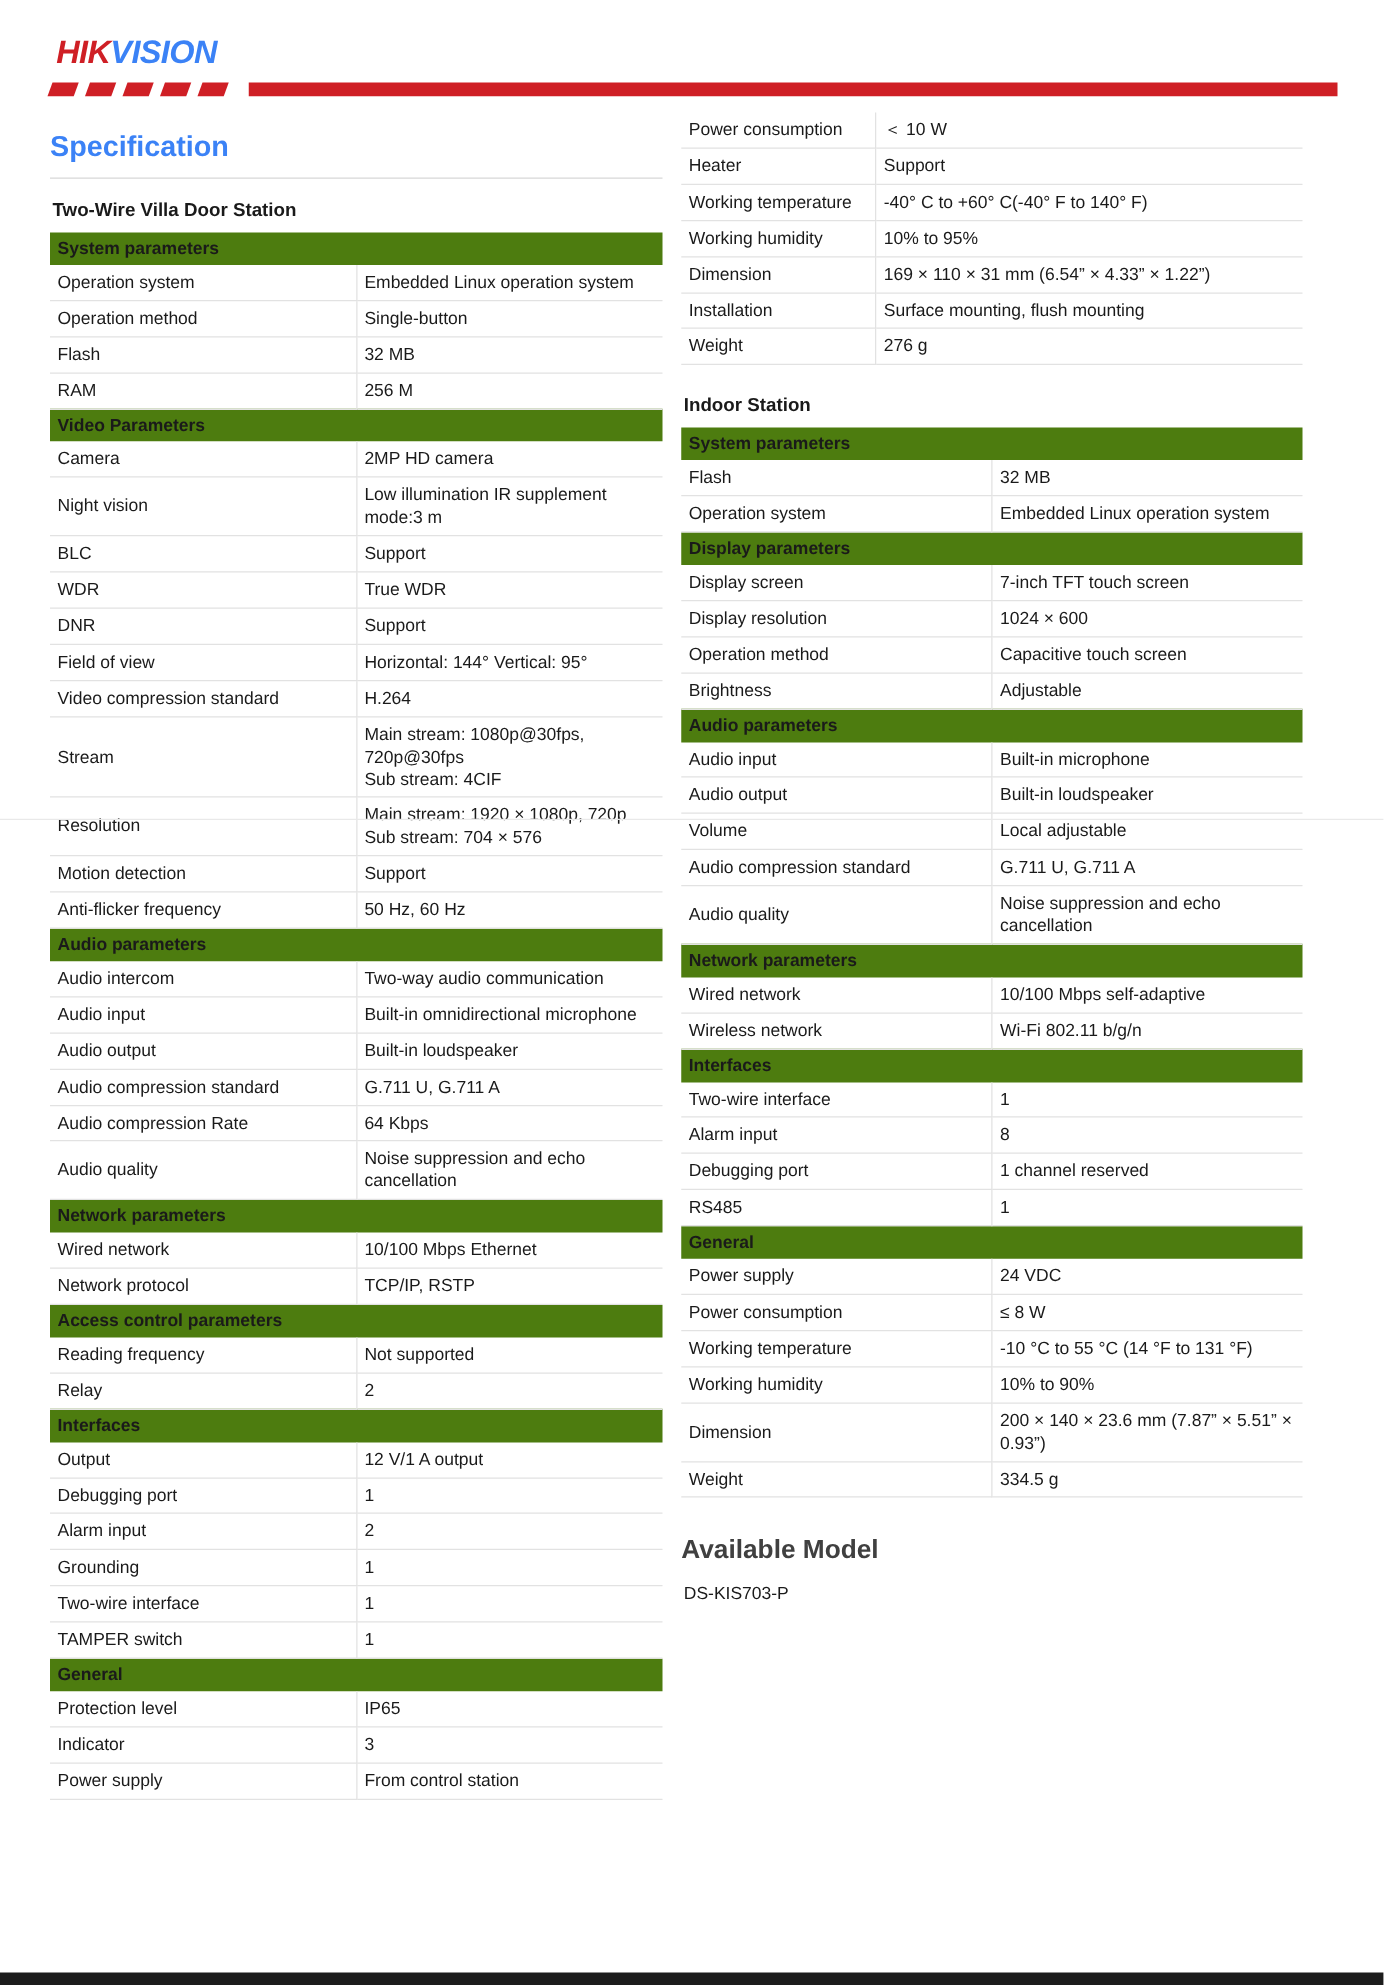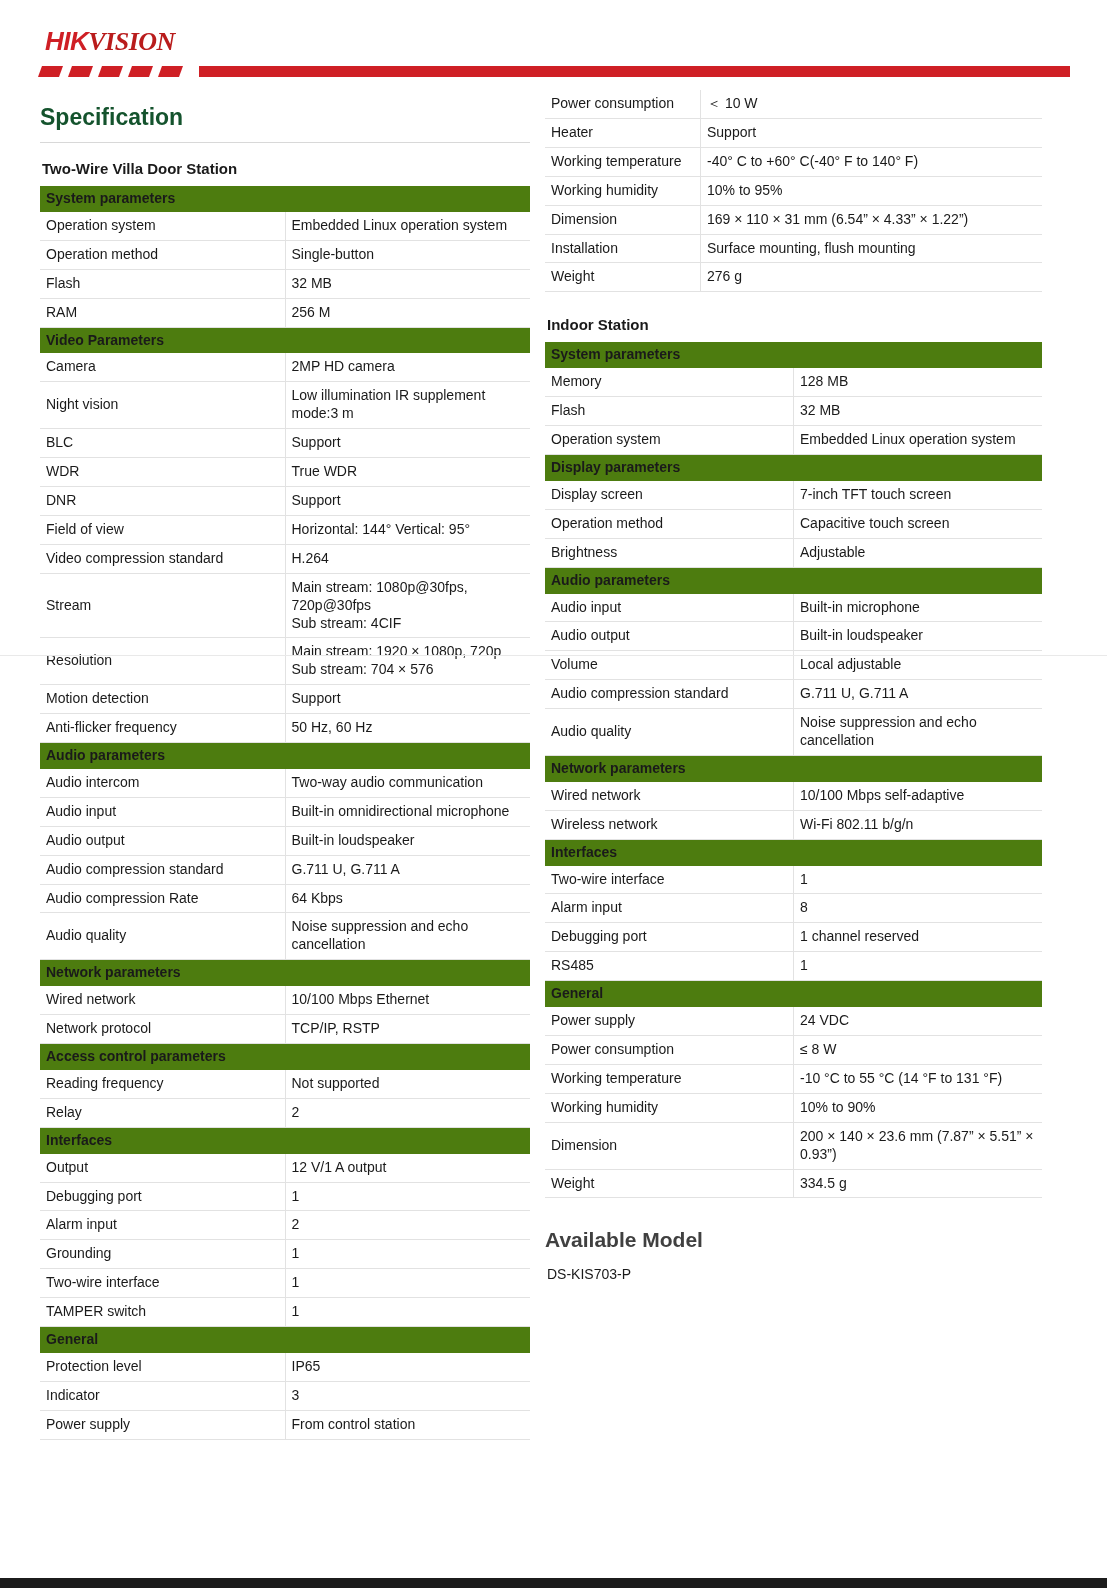--- a/index.html
+++ b/index.html
@@ -30,21 +30,21 @@
   .logo {
     position: absolute;
     left: 45px; top: 26px;
     font-size: 26px;
     font-weight: bold;
     font-style: italic;
     letter-spacing: -0.5px;
     white-space: nowrap;
   }
   .logo .hik { color: #cf1f25; }
-  .logo .vision { color: #b91c1c; font-family: Liberation Serif, serif; }
+  .logo .vision { color: #3b82f6; }
 
   .rule {
     position: absolute;
     left: 40px;
     top: 66px;
     width: 1030px;
     height: 11px;
   }
   .rule .dash {
     position: absolute;
@@ -63,21 +63,21 @@
     background: #cf1f25;
   }
 
   
   .spec-title {
     position: absolute;
     left: 40px;
     top: 104px;
     font-size: 23px;
     font-weight: bold;
-    color: #14532d;
+    color: #3b82f6;
   }
   .spec-underline {
     position: absolute;
     left: 40px;
     top: 142px;
     width: 490px;
     height: 1px;
     background: #d8d8d8;
   }
   .sub-title {
@@ -384,37 +384,37 @@
         </tbody>
     </table>
 
     <div class="sub-title" style="margin-top:24px">Indoor Station</div>
     <table class="spec">
       <tbody>
           <tr class="section">
             <td class="k" colspan="2">System parameters</td>
           </tr>
           <tr>
-            <td class="k">Memory</td>
-            <td class="v">128 MB</td>
-          </tr>
-          <tr>
             <td class="k">Flash</td>
             <td class="v">32 MB</td>
           </tr>
           <tr>
             <td class="k">Operation system</td>
             <td class="v">Embedded Linux operation system</td>
           </tr>
           <tr class="section">
             <td class="k" colspan="2">Display parameters</td>
           </tr>
           <tr>
             <td class="k">Display screen</td>
             <td class="v">7-inch TFT touch screen</td>
+          </tr>
+          <tr>
+            <td class="k">Display resolution</td>
+            <td class="v">1024  ×  600</td>
           </tr>
           <tr>
             <td class="k">Operation method</td>
             <td class="v">Capacitive touch screen</td>
           </tr>
           <tr>
             <td class="k">Brightness</td>
             <td class="v">Adjustable</td>
           </tr>
           <tr class="section">

